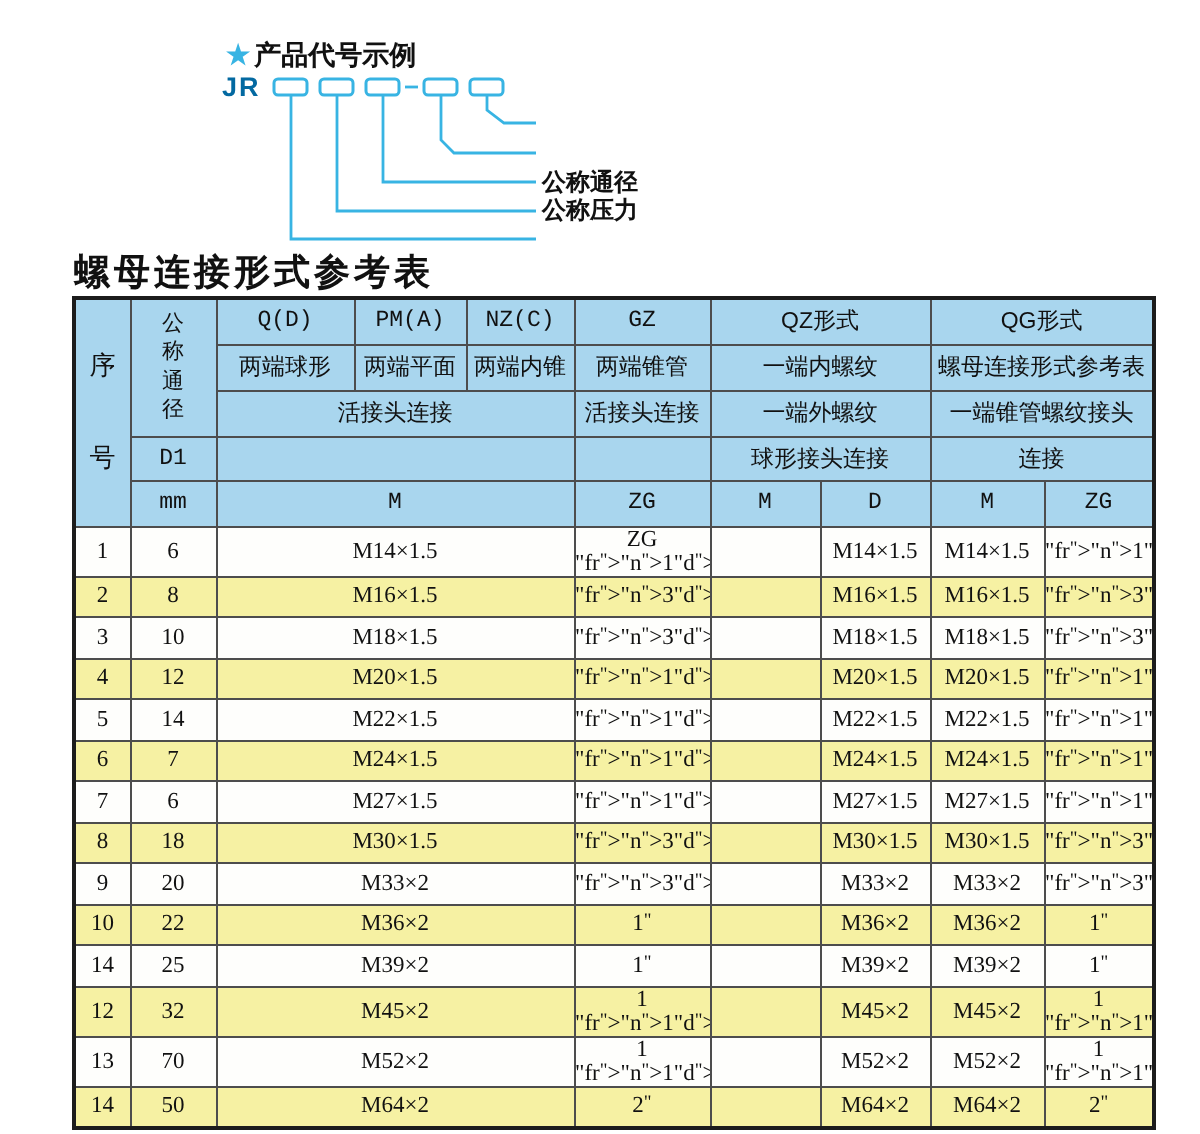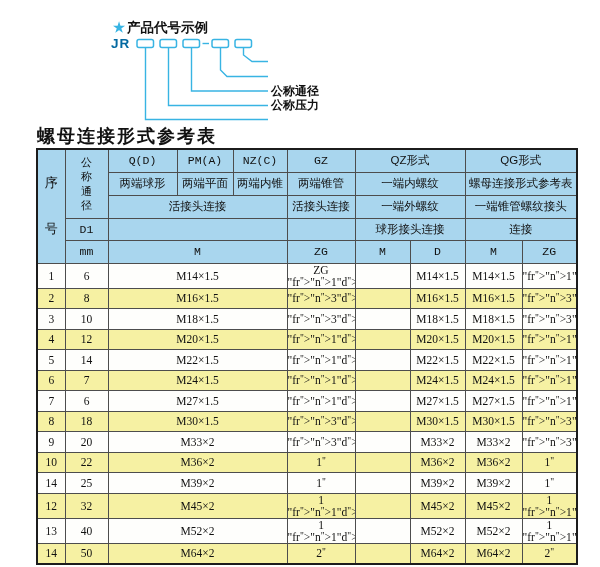--- a/index.html
+++ b/index.html
@@ -239,21 +239,21 @@
         <td>32</td>
         <td colspan="3">M45×2</td>
         <td>1 <span class="&lt;span">"</span>fr<span class="inch">"</span>&gt;<span class="&lt;span">"</span>n<span class="inch">"</span>&gt;1<span class="&lt;span">"</span>d<span class="inch">"</span>&gt;4</td>
         <td></td>
         <td>M45×2</td>
         <td>M45×2</td>
         <td>1 <span class="&lt;span">"</span>fr<span class="inch">"</span>&gt;<span class="&lt;span">"</span>n<span class="inch">"</span>&gt;1<span class="&lt;span">"</span>d&gt;4</td>
       </tr>
       <tr class="drow">
         <td>13</td>
-        <td>40</td>
+        <td>70</td>
         <td colspan="3">M52×2</td>
         <td>1 <span class="&lt;span">"</span>fr<span class="inch">"</span>&gt;<span class="&lt;span">"</span>n<span class="inch">"</span>&gt;1<span class="&lt;span">"</span>d<span class="inch">"</span>&gt;2</td>
         <td></td>
         <td>M52×2</td>
         <td>M52×2</td>
         <td>1 <span class="&lt;span">"</span>fr<span class="inch">"</span>&gt;<span class="&lt;span">"</span>n<span class="inch">"</span>&gt;1<span class="&lt;span">"</span>d&gt;2</td>
       </tr>
       <tr class="drow alt">
         <td>14</td>
         <td>50</td>

